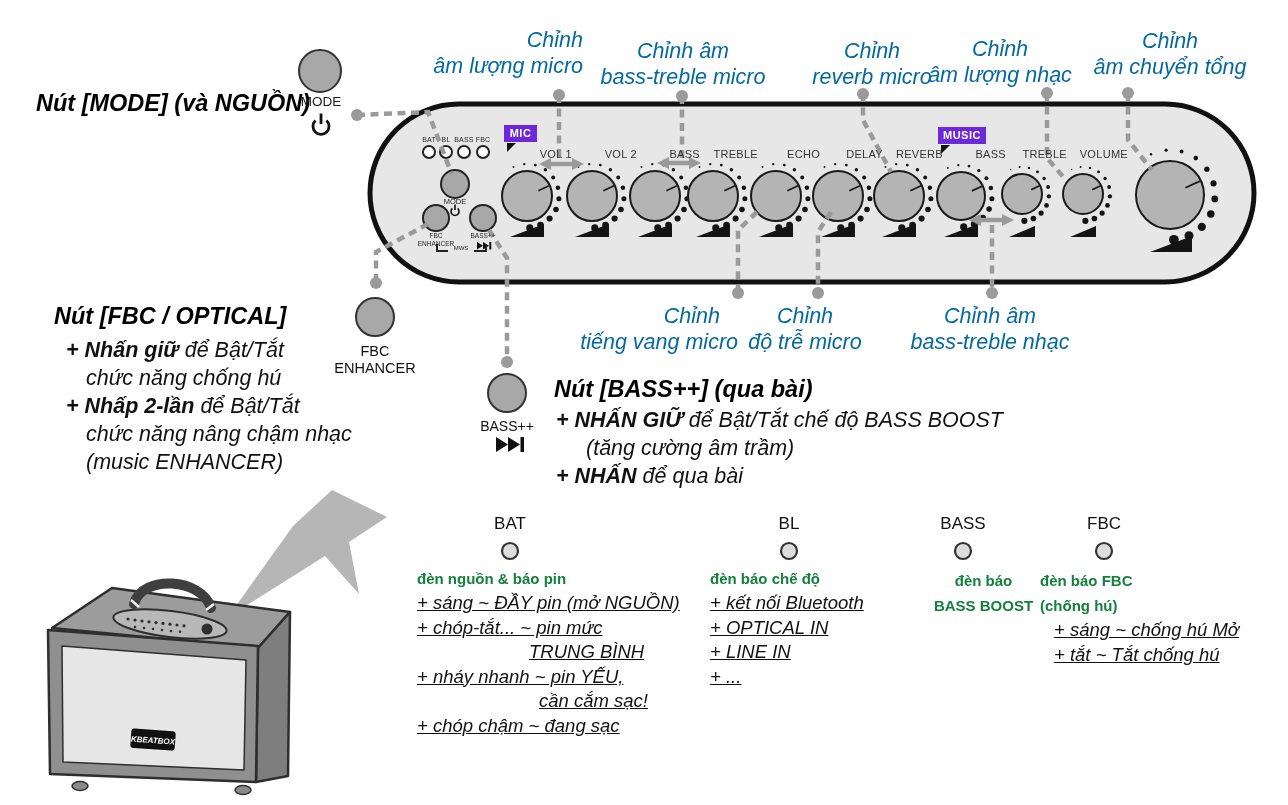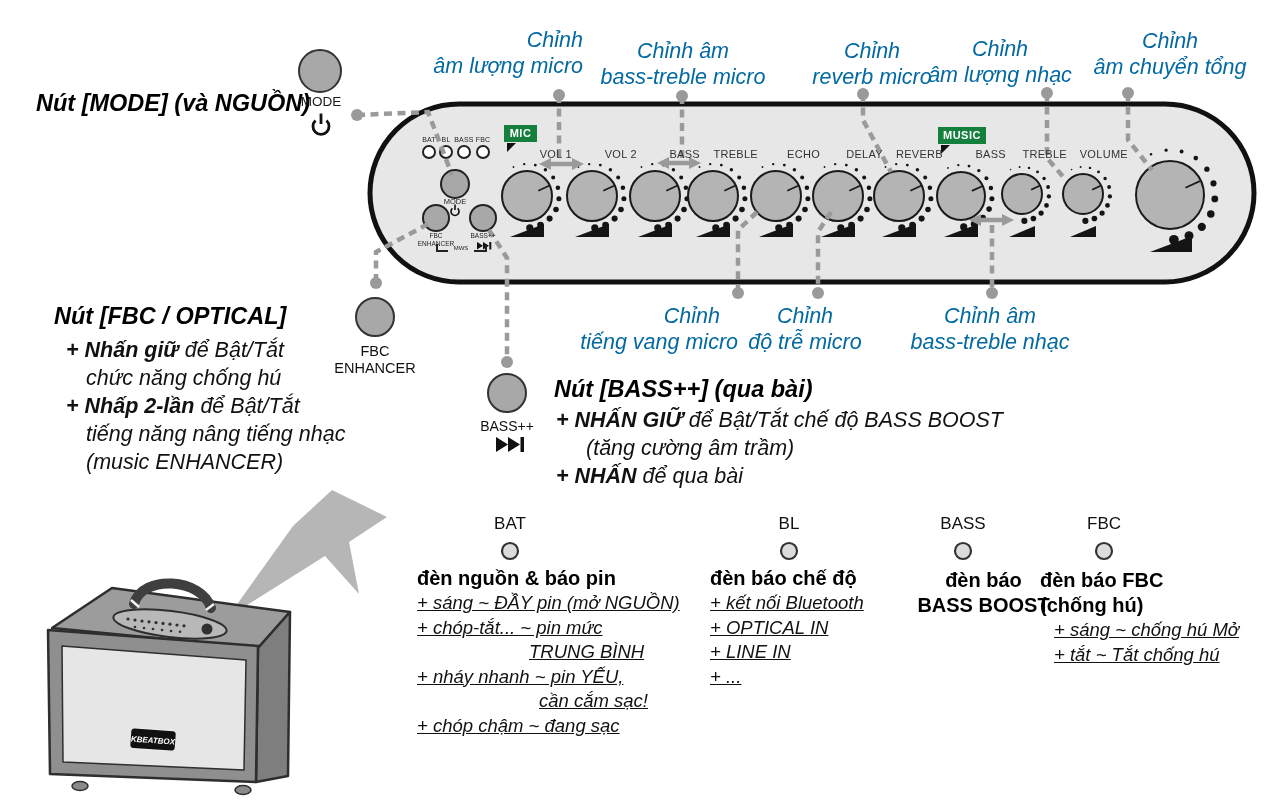--- a/index.html
+++ b/index.html
@@ -8,28 +8,28 @@
   #gfx{position:absolute;left:0;top:0;width:1288px;height:805px;}
   .abs{position:absolute;}
   .conn{font-style:italic;font-size:21.5px;line-height:26px;color:#0369a1;}
   .ctr{text-align:center;} .rgt{text-align:right;}
   .title{font-weight:bold;font-style:italic;font-size:23.5px;color:#000;white-space:nowrap;}
   .iline{font-style:italic;font-size:21.5px;line-height:28px;white-space:nowrap;color:#111;}
   .iline b{font-weight:bold;}
   .ind1{padding-left:24px;} .ind2{padding-left:20px;} .ind3{padding-left:30px;}
   .circlbl{font-size:14.5px;line-height:17px;text-align:center;color:#111;}
   .indname{font-size:17px;text-align:center;color:#111;}
-  .indhead{font-weight:bold;font-size:20px;line-height:25px;color:#000000;white-space:nowrap;}
+  .indhead{font-weight:bold;font-size:15px;line-height:25px;color:#15803d;white-space:nowrap;}
   .indline{font-style:italic;font-size:18.5px;line-height:24.5px;white-space:nowrap;color:#111;text-decoration:underline;}
   .pl112{padding-left:112px;} .pl122{padding-left:122px;} .pl14{padding-left:14px;}
   .pled{font-size:7px;text-align:center;color:#222;letter-spacing:.2px;}
   .pknob{font-size:11px;text-align:right;color:#333;letter-spacing:.3px;white-space:nowrap;}
   .pbtn{font-size:7.5px;text-align:center;color:#222;}
   .pbtn2{font-size:6.5px;line-height:8px;text-align:center;color:#222;}
-  .tag{background:#15803d;color:#fff;font-weight:bold;font-size:11px;line-height:17px;
+  .tag{background:#6d28d9;color:#fff;font-weight:bold;font-size:11px;line-height:17px;
        text-align:center;letter-spacing:.5px;}
 </style>
 </head>
 <body>
 
 <div id="stage">
 
   <svg id="gfx" viewBox="0 0 1288 805">
 
     <rect x="370" y="104" width="884" height="178" rx="89" fill="#e7e7e7" stroke="#111" stroke-width="5"></rect>
@@ -359,21 +359,21 @@
 
   <div class="abs title" style="left:54px;top:303px;">Nút [FBC / OPTICAL]</div>
   <div class="abs circlbl" style="left:330px;top:343px;width:90px;">
     <div>FBC</div>
       <div>ENHANCER</div>
     </div>
   <div class="abs" style="left:66px;top:336px;">
     <div class="iline"><b>+ Nhấn giữ</b><span> để Bật/Tắt</span></div>
     <div class="iline ind2"><b></b><span>chức năng chống hú</span></div>
     <div class="iline"><b>+ Nhấp 2-lần</b><span> để Bật/Tắt</span></div>
-    <div class="iline ind2"><b></b><span>tiếng năng nâng tiếng nhạc</span></div>
+    <div class="iline ind2"><b></b><span>chức năng nâng chậm nhạc</span></div>
     <div class="iline ind2"><b></b><span>(music ENHANCER)</span></div>
   </div>
 
   <div class="abs title" style="left:554px;top:376px;">Nút [BASS++] (qua bài)</div>
   <div class="abs circlbl" style="left:462px;top:418px;width:90px;font-size:14px;">BASS++</div>
   <div class="abs" style="left:556px;top:406px;">
     <div class="iline"><b>+ NHẤN GIỮ</b><span> để Bật/Tắt chế độ BASS BOOST</span></div>
     <div class="iline ind3"><b></b><span>(tăng cường âm trầm)</span></div>
     <div class="iline"><b>+ NHẤN</b><span> để qua bài</span></div>
   </div>

